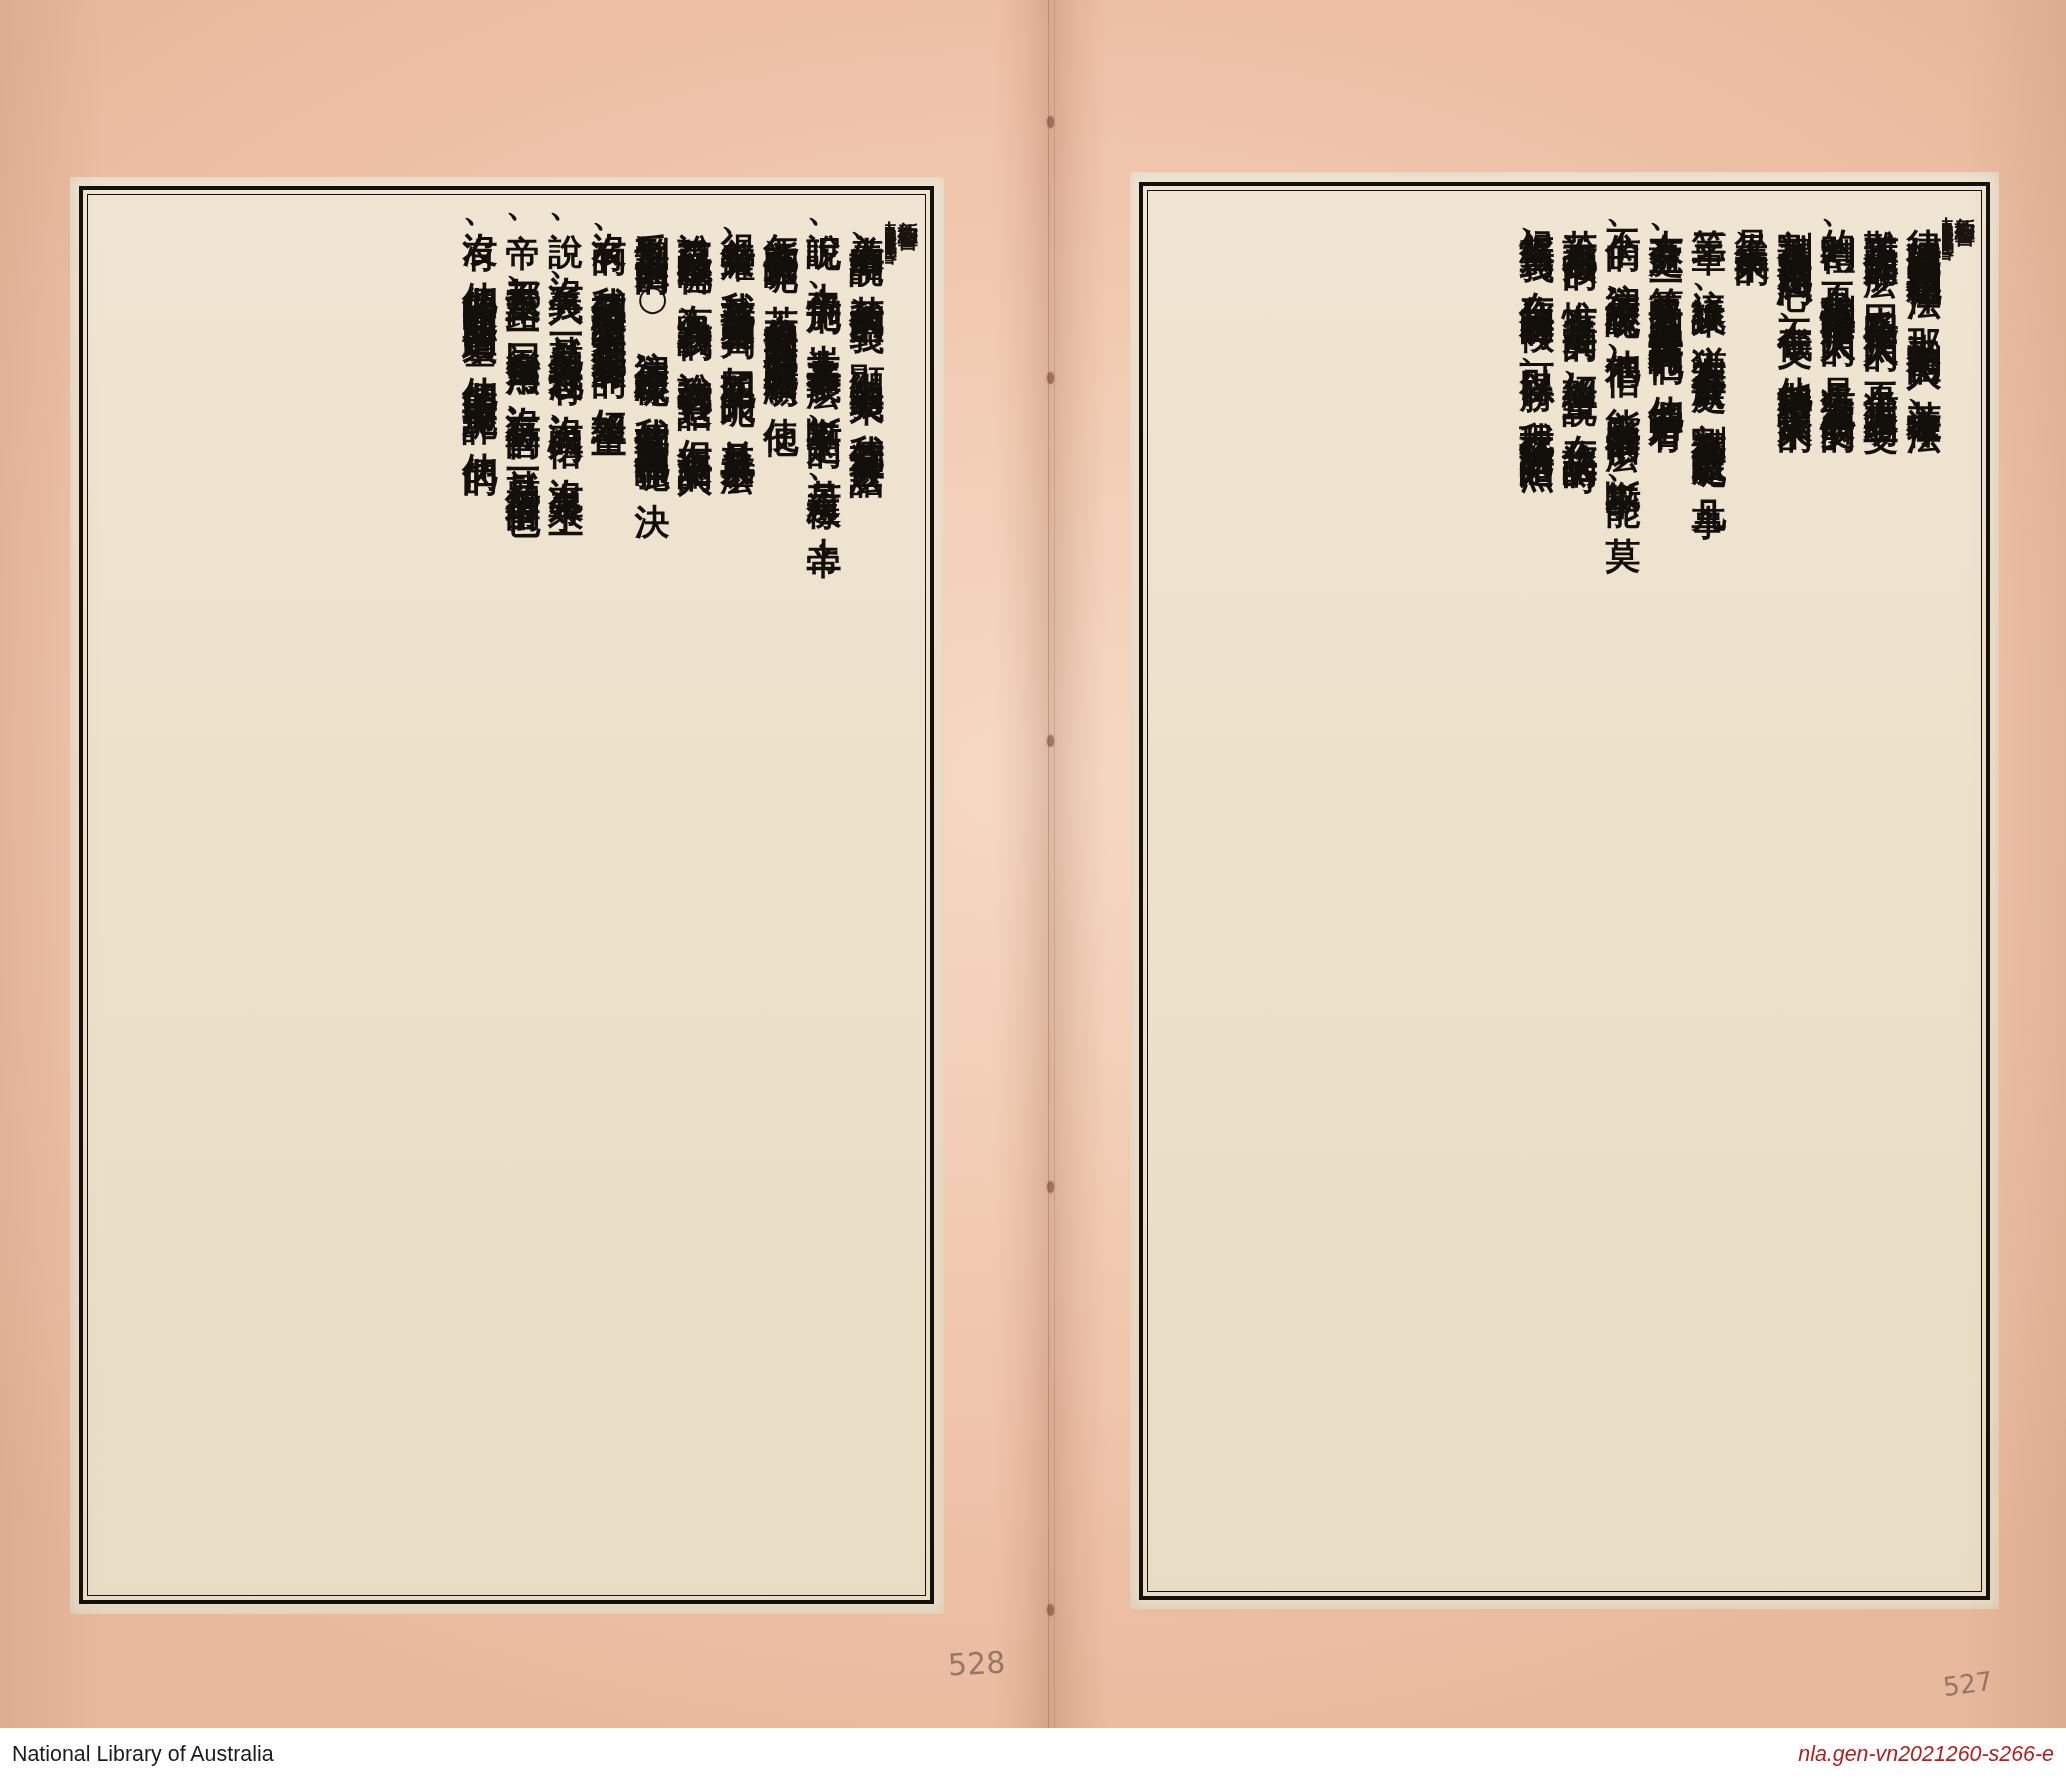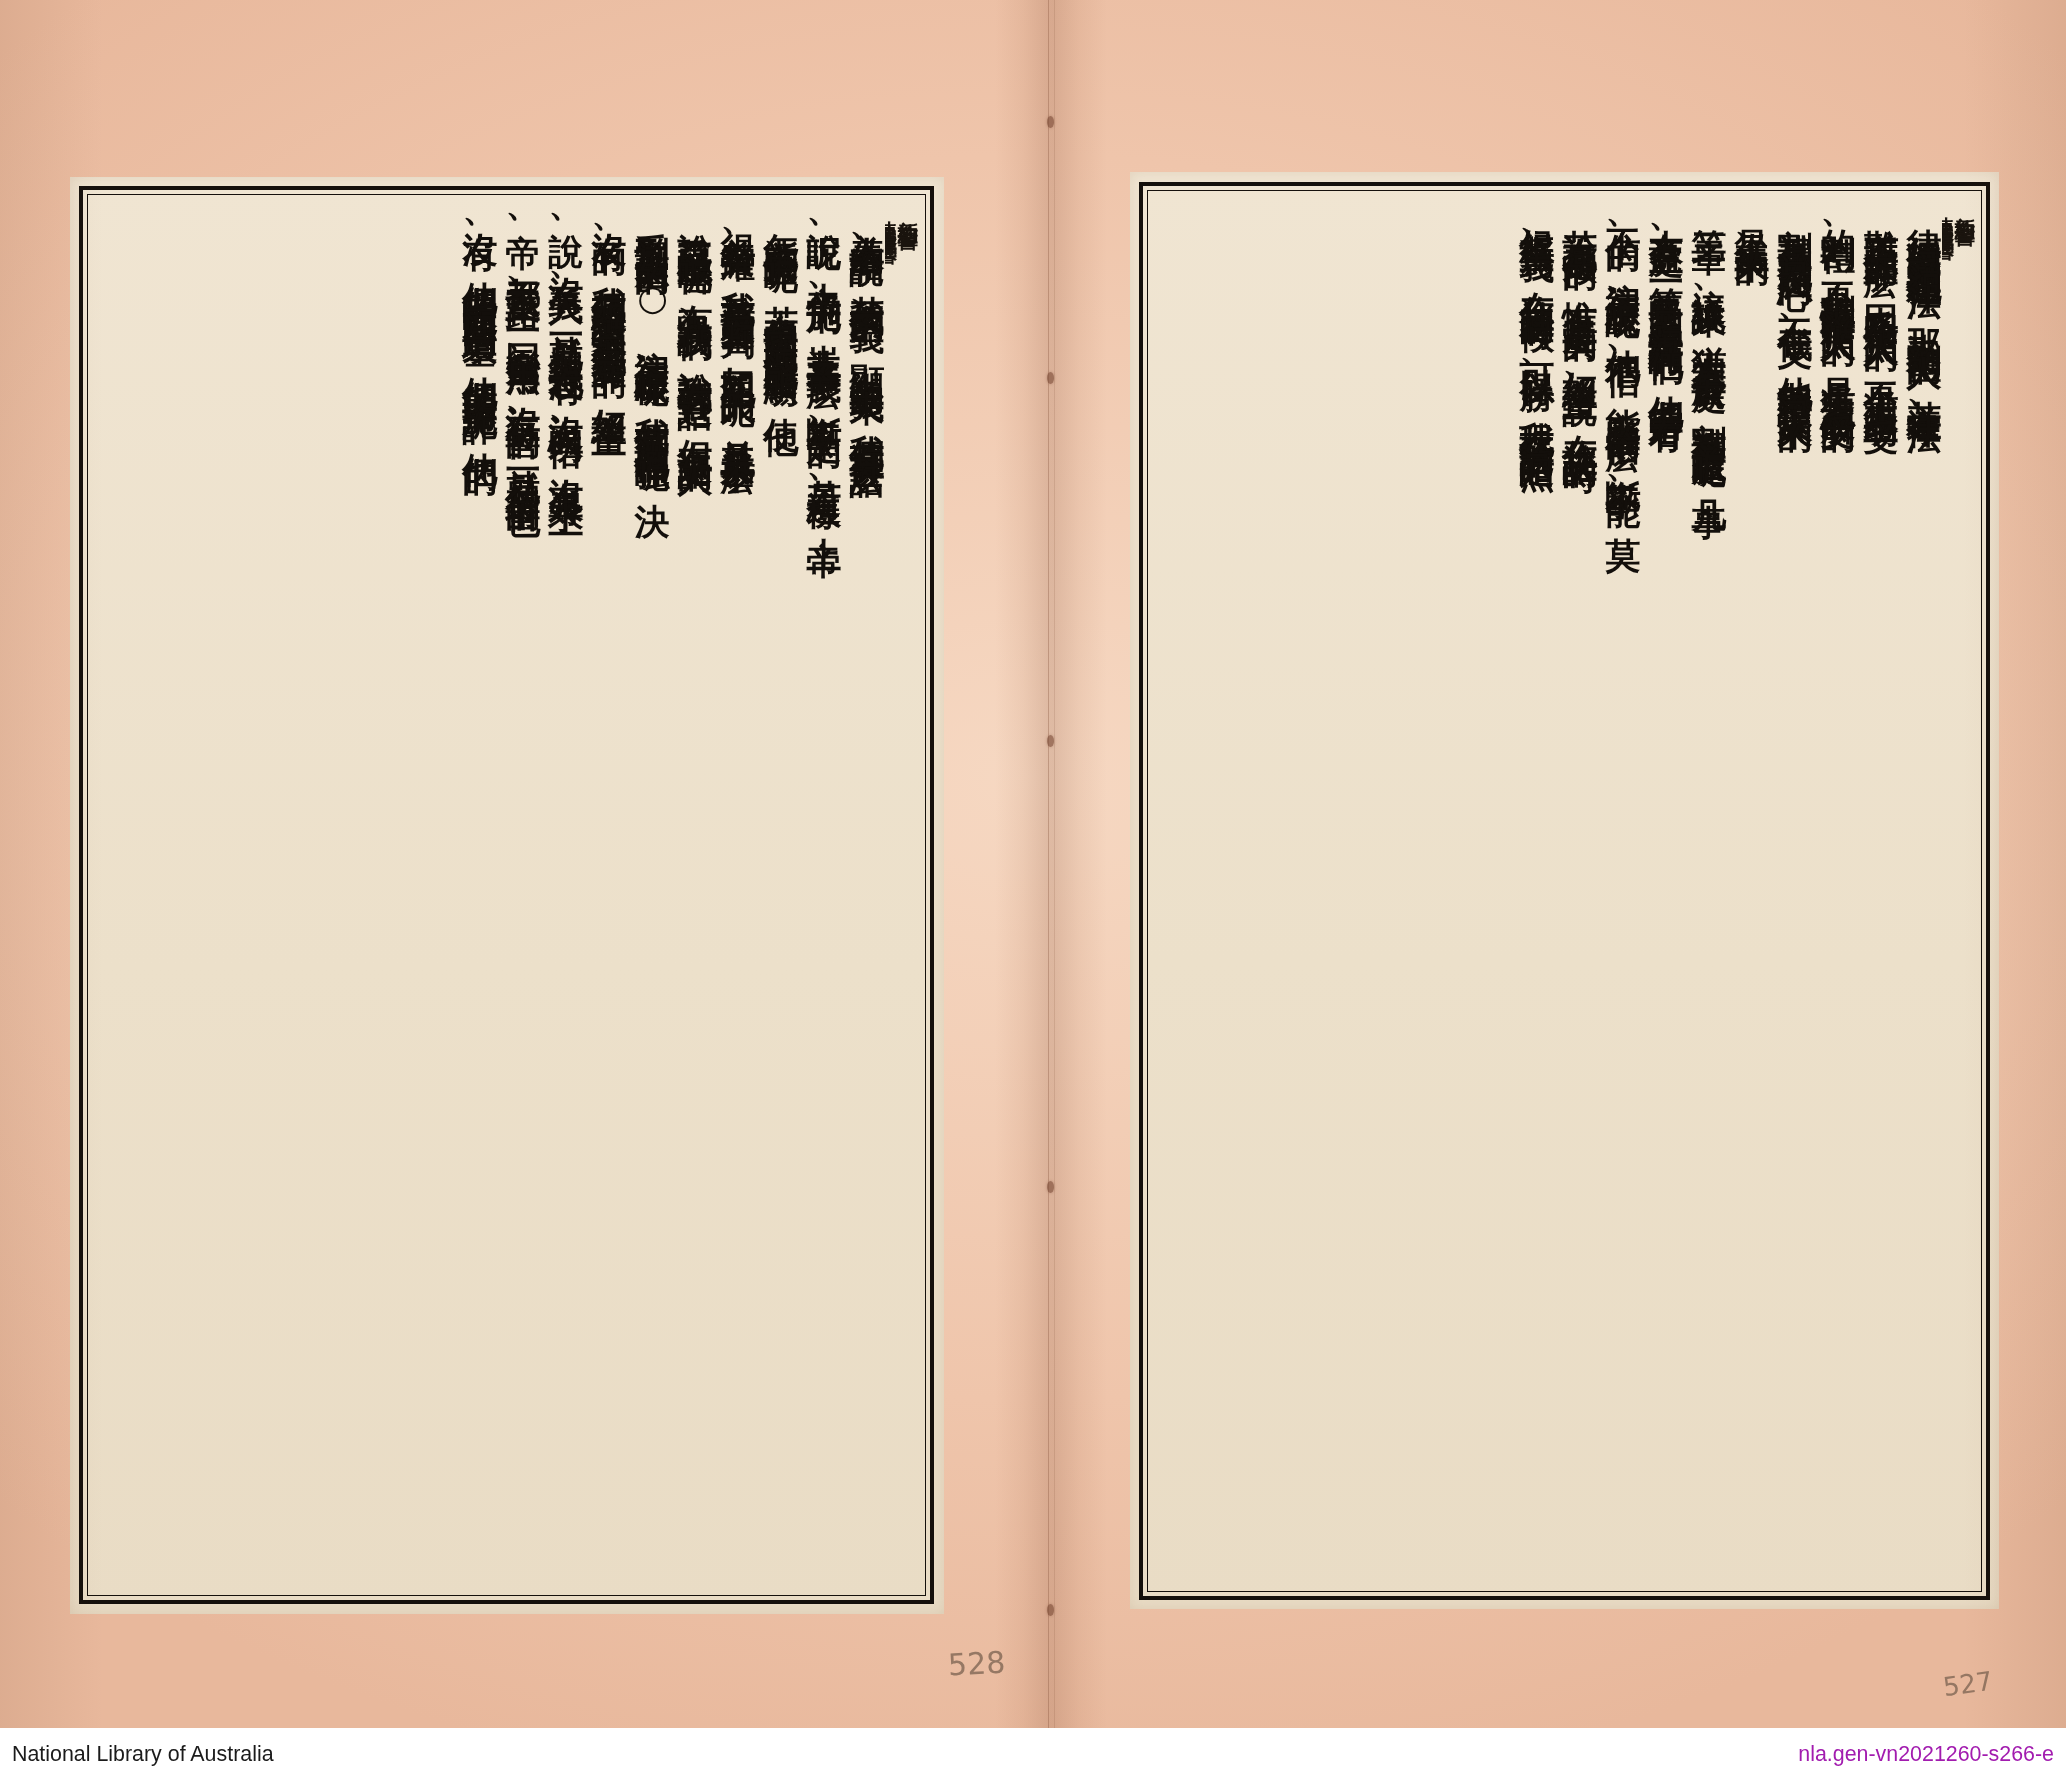--- a/index.html
+++ b/index.html
@@ -151,21 +151,21 @@
     background: #ffffff;
     color: #1b1b1b;
     font-size: 21.4px;
     display: flex;
     align-items: center;
     justify-content: space-between;
     padding: 8px 12px;
     box-sizing: border-box;
     font-family: "Liberation Sans", sans-serif;
   }
-  #footer .right { color: #a21caf; }
+  #footer .right { color: #b91c1c; font-style: italic; }
 </style>
 </head>
 <body>
 
 <div id="scan">
 
   <div id="gutter">
     <div class="spine-line" style="left:53px;"></div>
     <div class="spine-line" style="left:59px;opacity:.5;"></div>
     <div class="stitch" style="left:52px; top:116px;"></div>

